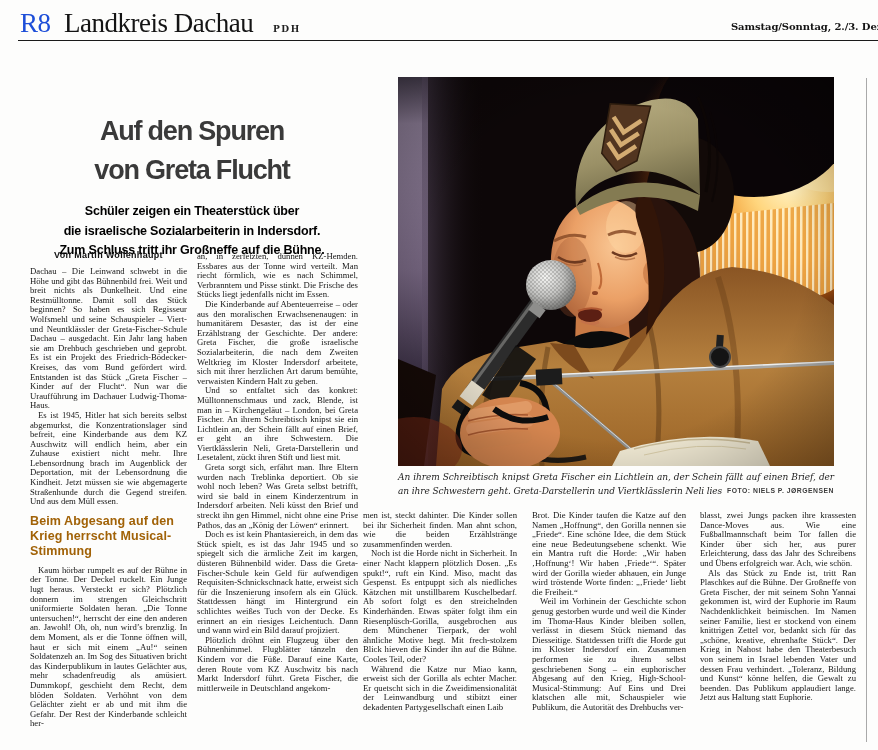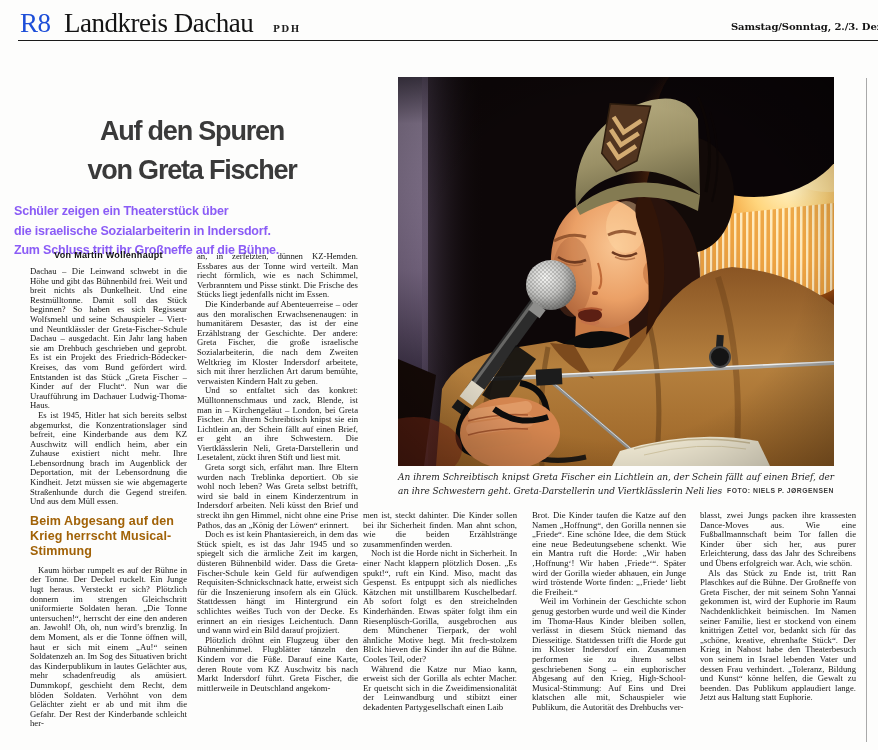--- a/index.html
+++ b/index.html
@@ -9,23 +9,23 @@
   
   #mh-label{left:20px;top:8px;font-size:27px;letter-spacing:-0.5px;color:#1d4ed8;}
   #mh-title{left:64px;top:8px;font-size:27px;letter-spacing:-0.5px;color:#141414;}
   #mh-code{left:241px;top:24px;font-size:9px;font-weight:bold;letter-spacing:1.6px;color:#222;font-family:"DejaVu Serif",serif;margin-left:32px;}
   #mh-date{left:731px;top:21px;font-size:10px;font-weight:bold;white-space:nowrap;font-family:"DejaVu Serif",serif;color:#141414;letter-spacing:-0.1px;}
   #mh-rule{left:18px;top:40px;width:860px;height:1px;background:#1a1a1a;}
   
   #headline{left:24px;top:112px;width:336px;text-align:center;
             font-family:"Liberation Sans",sans-serif;font-weight:bold;
             font-size:27px;line-height:39px;letter-spacing:-1.2px;color:#3a3a3a;}
-  #standfirst{left:14px;top:202px;width:356px;
+  #standfirst{left:14px;top:202px;width:356px;text-align:center;
               font-family:"Liberation Sans",sans-serif;font-weight:bold;
-              font-size:12.5px;line-height:19.5px;letter-spacing:-0.2px;color:#8b5cf6;}
+              font-size:12.5px;line-height:19.5px;letter-spacing:-0.2px;color:#000000;}
   #byline{left:30px;top:250px;width:157px;text-align:center;
           font-family:"Liberation Sans",sans-serif;font-weight:bold;font-size:9px;letter-spacing:0.3px;color:#111;}
   
   .col{position:absolute;text-align:justify;font-size:8.7px;line-height:9.6px;
        overflow:hidden;color:#161616;hyphens:auto;-webkit-hyphens:auto;}
   .col p{margin:0;}
   .col p.ind{text-indent:8px;}
   .col h3{font-family:"Liberation Sans",sans-serif;font-weight:bold;font-size:12.5px;
           line-height:15px;margin:7px 0 7px;text-align:left;color:#a16207;letter-spacing:0.1px;}
   #col1{left:30px;top:267px;width:157px;height:470px;}
@@ -48,21 +48,21 @@
 <div>
 
   <div class="abs" id="mh-label">R8</div>
   <div class="abs" id="mh-title">Landkreis Dachau</div>
   <div class="abs" id="mh-code">PDH</div>
   <div class="abs" id="mh-date">Samstag/Sonntag, 2./3. Dezember 2</div>
   <div class="abs" id="mh-rule"></div>
 
   <h1 class="abs" id="headline" style="margin:0;">
     <span style="display:block">Auf den Spuren</span>
-    <span style="display:block">von Greta Fischer</span>
+    <span style="display:block">von Greta Flucht</span>
   </h1>
   <div class="abs" id="standfirst">
     <span style="display:block">Schüler zeigen ein Theaterstück über</span>
     <span style="display:block">die israelische Sozialarbeiterin in Indersdorf.</span>
     <span style="display:block">Zum Schluss tritt ihr Großneffe auf die Bühne.</span>
   </div>
   <div class="abs" id="byline">Von Martin Wollenhaupt</div>
 
   <figure class="abs" id="photo" style="margin:0;">
     <svg width="436" height="389" viewBox="0 0 436 389">

